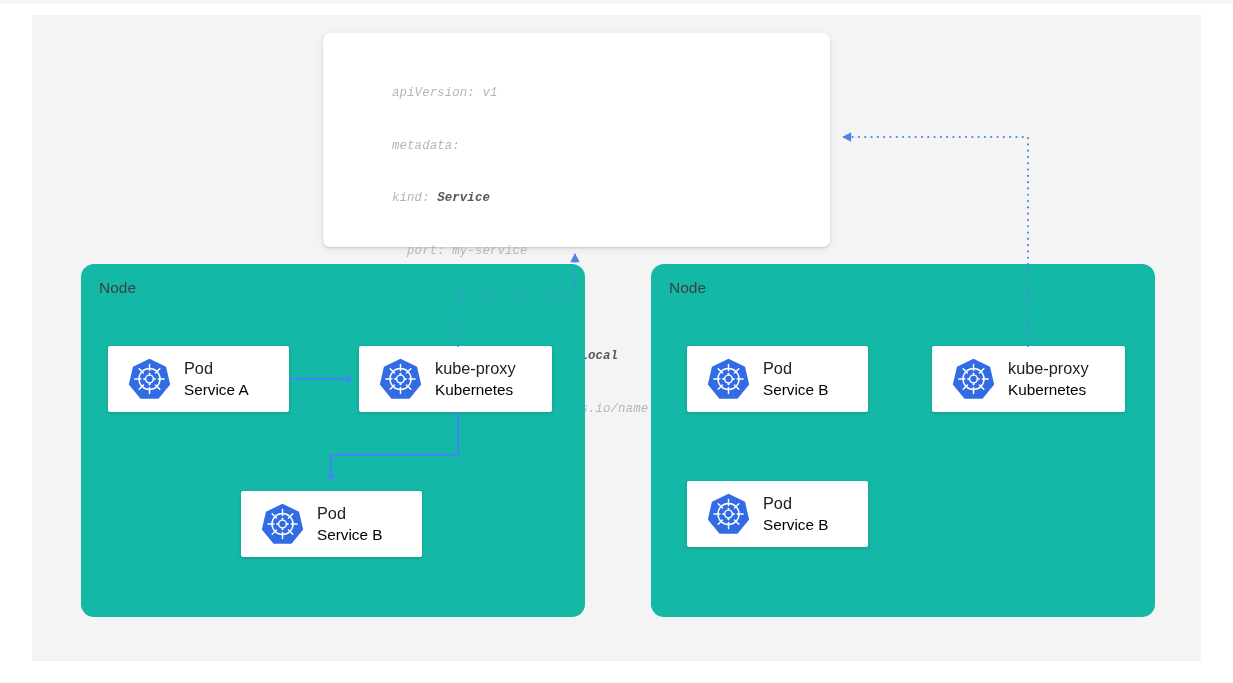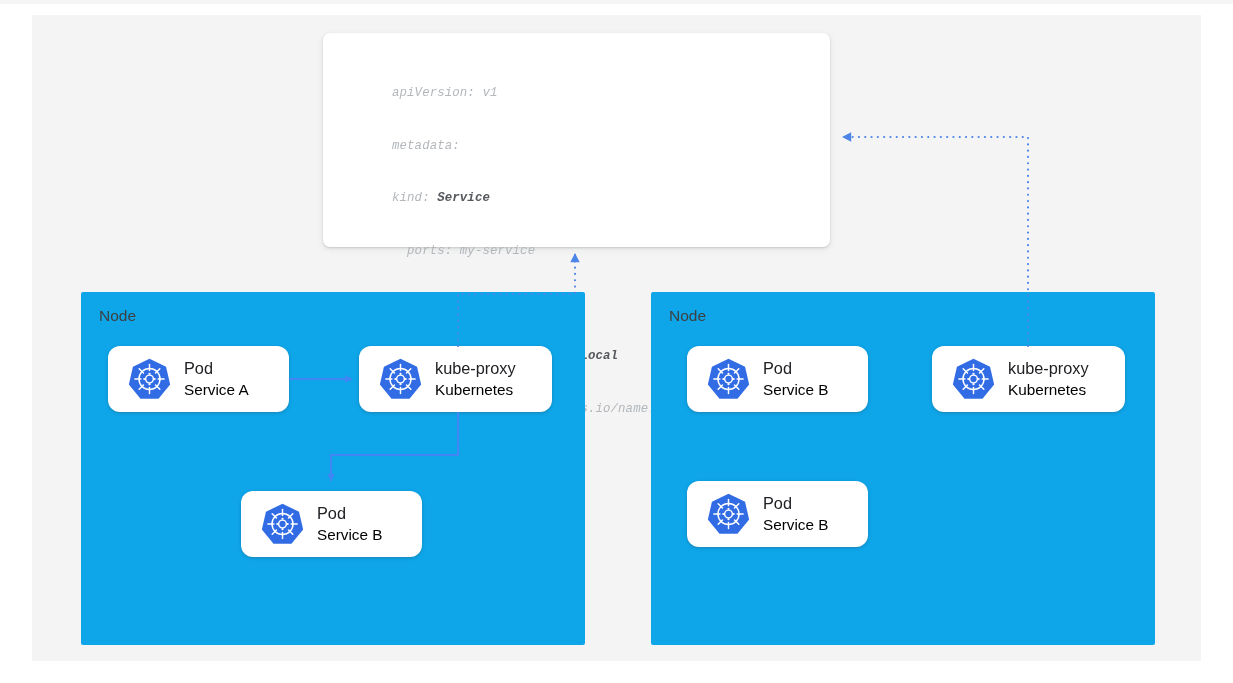--- a/index.html
+++ b/index.html
@@ -57,39 +57,38 @@
     font-style: italic;
   }
   .yaml-line.strong {
     font-weight: bold;
     color: #55595d;
   }
 
   
   .node {
     position: absolute;
-    background: #0ea5e9;
-    border-radius: 2px;
-    margin-top: 28px;
+    background: #14b8a6;
+    border-radius: 13px;
   }
   #node-left  { left: 81px;  top: 264px; width: 504px; height: 353px; }
   #node-right { left: 651px; top: 264px; width: 504px; height: 353px; }
   .node-label {
     position: absolute;
     left: 18px; top: 15px;
     font-size: 15.5px;
     color: #3c4043;
     font-family: "Liberation Sans", sans-serif;
   }
 
   
   .card {
     position: absolute;
     background: #ffffff;
-    border-radius: 12px;
+    border-radius: 2px;
     box-shadow: 0 1px 2px rgba(60,64,67,0.22), 0 1px 4px rgba(60,64,67,0.10);
     display: flex;
     align-items: center;
   }
   .card .k8s-logo {
     position: absolute;
     left: 20px; top: 50%;
     transform: translateY(-50%);
     width: 43px; height: 43px;
   }
@@ -133,21 +132,21 @@
 <div id="stage">
 
   <div class="top-strip"></div>
   <div class="canvas"></div>
 
   <div class="yaml-card">
     <div class="yaml-body">
       <span class="yaml-line">apiVersion: v1</span>
       <span class="yaml-line">metadata:</span>
       <span class="yaml-line"><span>kind: </span><b>Service</b></span>
-      <span class="yaml-line">  ports: my-service</span>
+      <span class="yaml-line">  port: my-service</span>
       <span class="yaml-line">spec:</span>
       <span class="yaml-line strong">  internalTrafficPolicy: Local</span>
       <span class="yaml-line">  selector: app.kubernetes.io/name: MyApp</span>
       <span class="yaml-line">  ports:</span>
       <span class="yaml-line">  - protocol: TCP</span>
       <span class="yaml-line">    port: 80</span>
     </div>
   </div>
 
   <div class="node" id="node-left">

